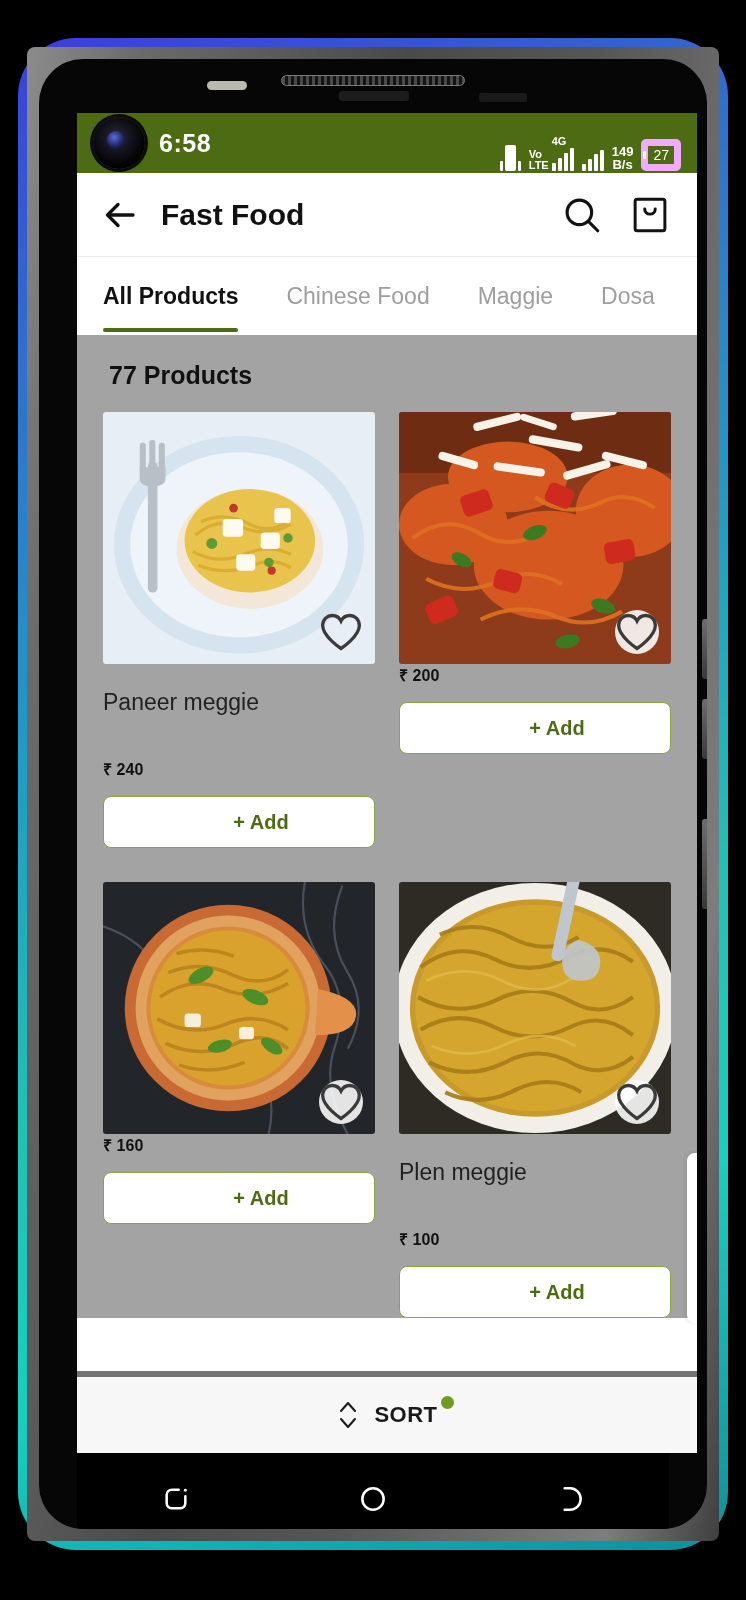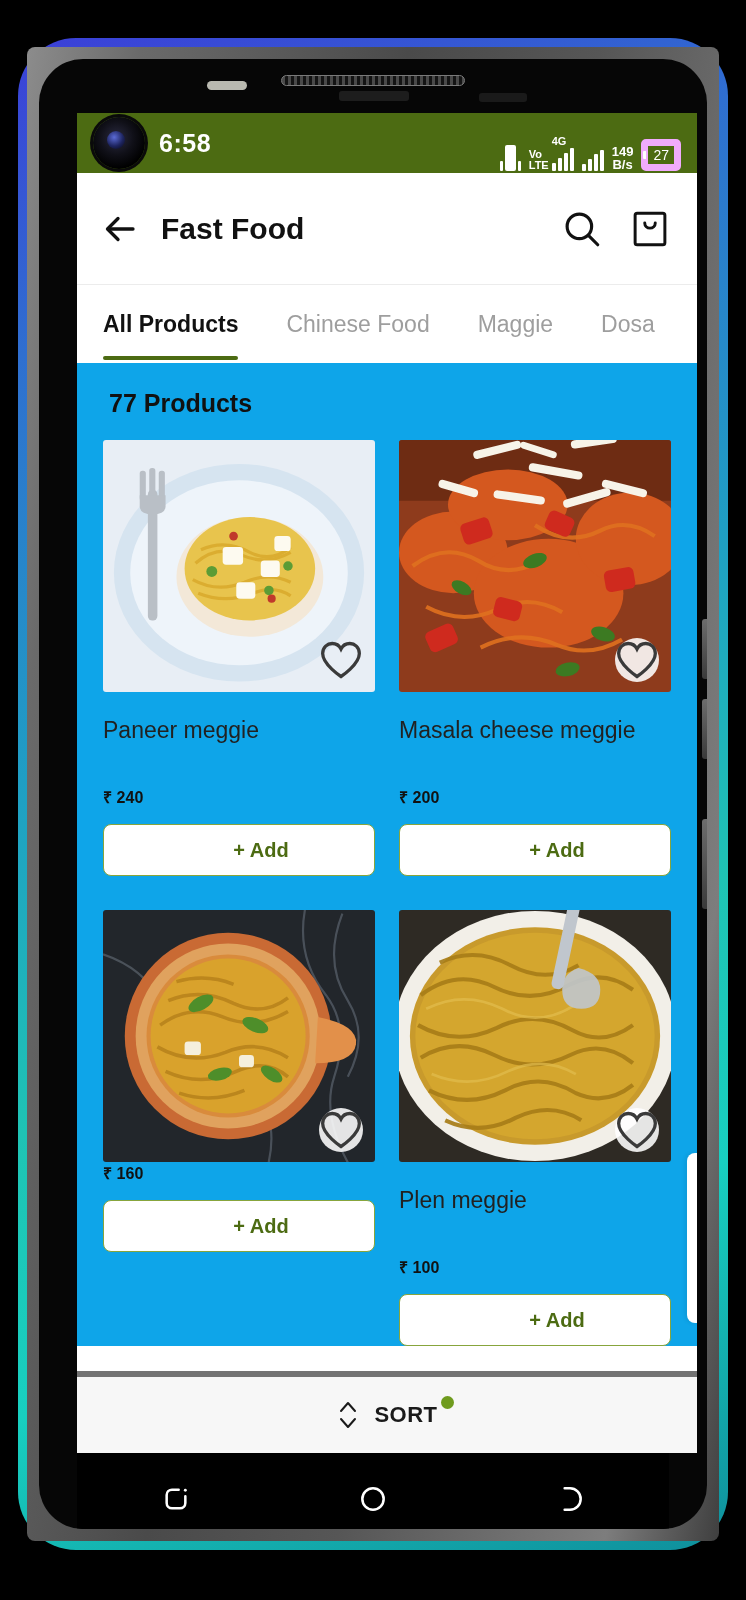--- a/index.html
+++ b/index.html
@@ -120,21 +120,21 @@
     padding:1px 5px; font-size:14px; font-weight:400;
     position:relative;
   }
   .battery::before{
     content:''; position:absolute; left:-5px; top:50%; transform:translateY(-50%);
     width:3px; height:8px; background:#fff; border-radius:1px 0 0 1px;
   }
 
   
   .app-bar {
-    height: 112px;
+    height: 84px;
     display:flex; align-items:center;
     padding: 16px 26px;
     background:#fff;
     border-bottom:1px solid #ececec;
   }
   .back-arrow { width:36px; height:36px; flex:none; cursor:pointer; }
   .app-title {
     margin-left: 22px;
     font-size: 30px; font-weight: 700; color:#111;
   }
@@ -157,21 +157,21 @@
     position:relative; top:7px;
     cursor:pointer; flex:none;
   }
   .tab.active { color:#111; font-weight:700; }
   .tab.active::after {
     content:''; position:absolute; left:0; right:0; bottom:-8px;
     height:4px; background:#4c6b12; border-radius:2px;
   }
 
   
-  .content { background:#0ea5e9; padding: 0 26px; }
+  .content { background:#a3a3a3; padding: 0 26px; }
   .product-count {
     font-size: 25px; font-weight:700; color:#111;
     padding: 26px 6px 22px 6px;
   }
   .grid {
     display:grid; grid-template-columns: 1fr 1fr;
     column-gap: 24px; row-gap: 34px;
   }
   .card { position:relative; }
   .thumb {
@@ -419,21 +419,20 @@
                     <ellipse cx="46" cy="116" rx="8" ry="4.5" transform="rotate(30 46 116)"></ellipse>
                     <ellipse cx="124" cy="176" rx="9" ry="5" transform="rotate(-12 124 176)"></ellipse>
                   </g>
                 </svg>
                 <div class="fav circled">
                   <svg width="26" height="24" viewBox="0 0 24 22" fill="none" stroke="#3a3a3a" stroke-width="1.8">
                     <path d="M12 20 C12 20 2 13.5 2 7.5 C2 4 4.6 2 7.2 2 C9.4 2 11.2 3.4 12 5 C12.8 3.4 14.6 2 16.8 2 C19.4 2 22 4 22 7.5 C22 13.5 12 20 12 20 Z"></path>
                   </svg>
                 </div>
               </div>
-              <div class="p-name">Masala cheese meggie</div>
               <div class="p-price">₹ 200</div>
               <button class="add-btn">+ Add</button>
             </div>
 
             <div class="card">
               <div class="thumb">
                 <svg viewBox="0 0 200 200" preserveAspectRatio="xMidYMid slice">
                   <rect width="200" height="200" fill="#22262b"></rect>
                   <g stroke="#6b7480" stroke-width="1.6" fill="none" opacity=".55">
                     <path d="M150 0 q-10 40 14 70 q18 24 6 60 q-10 30 14 70"></path>

